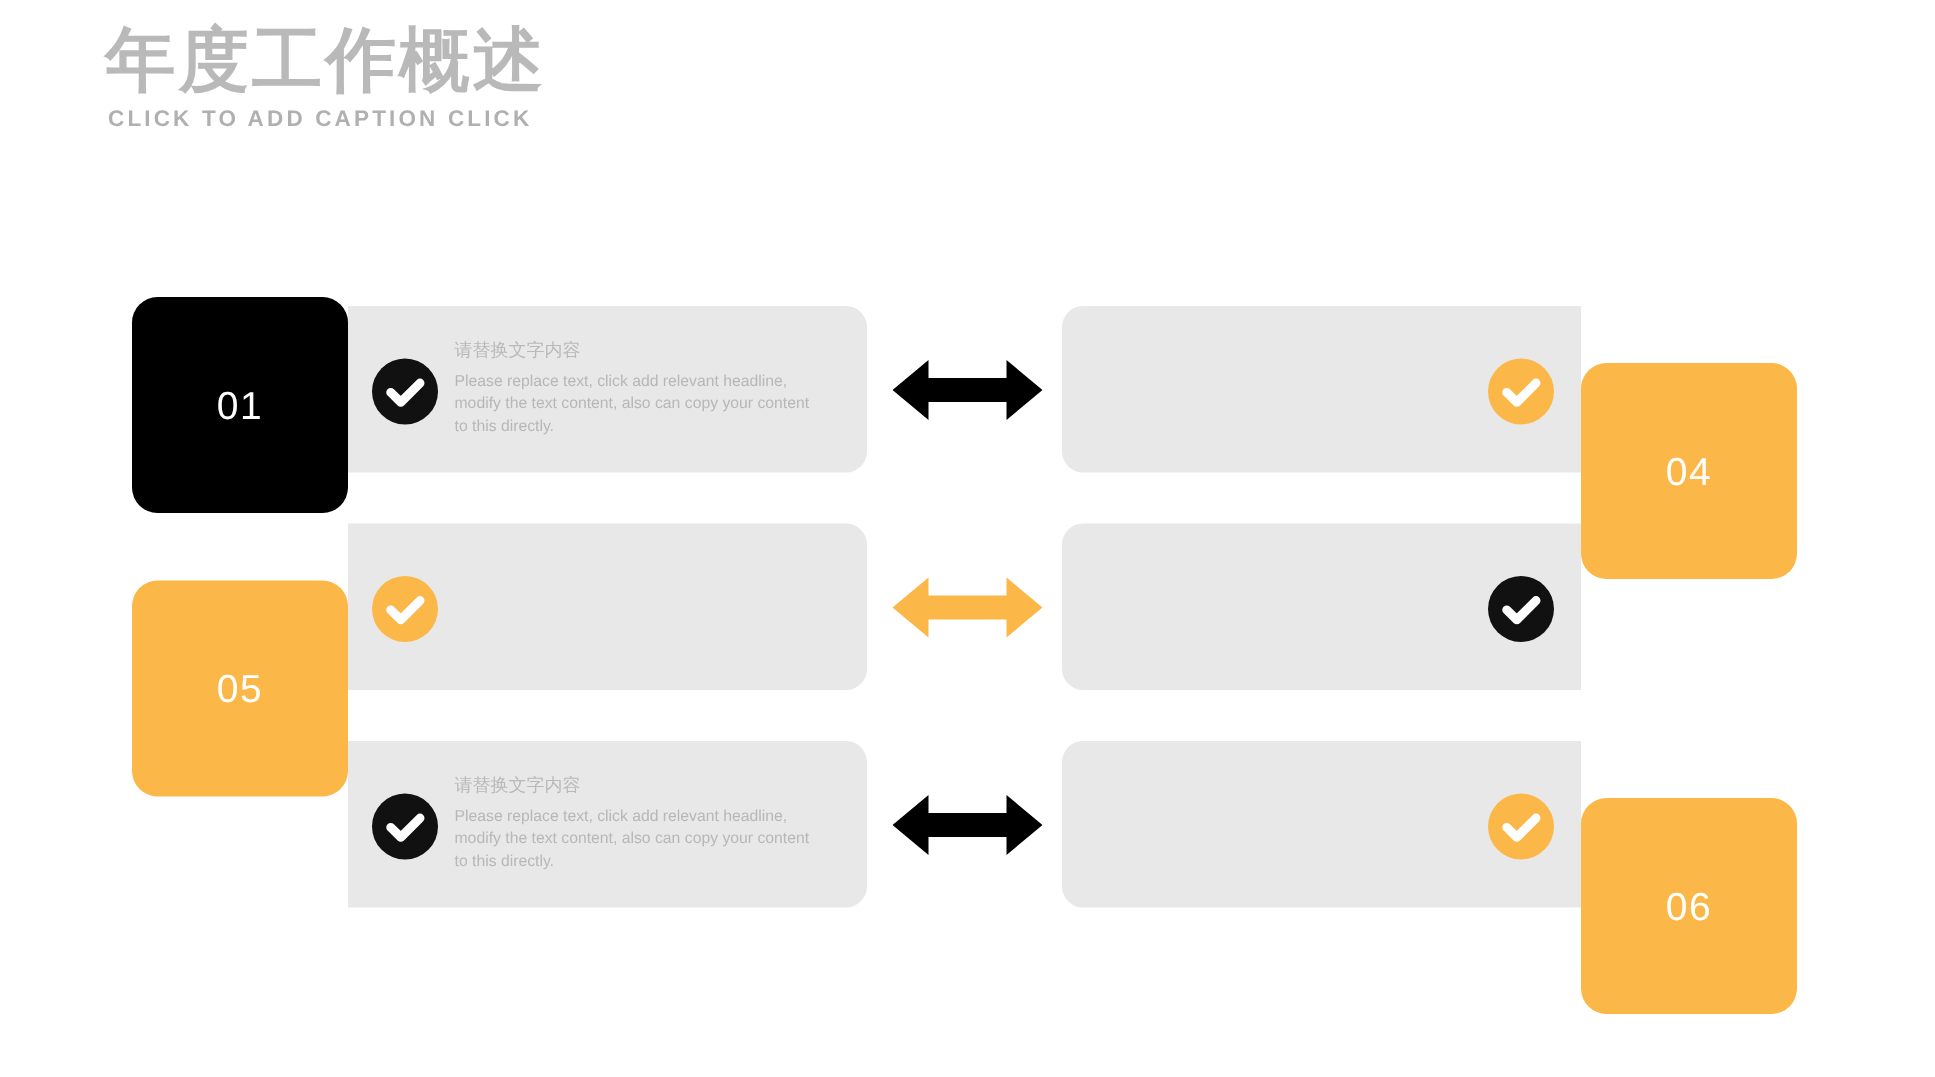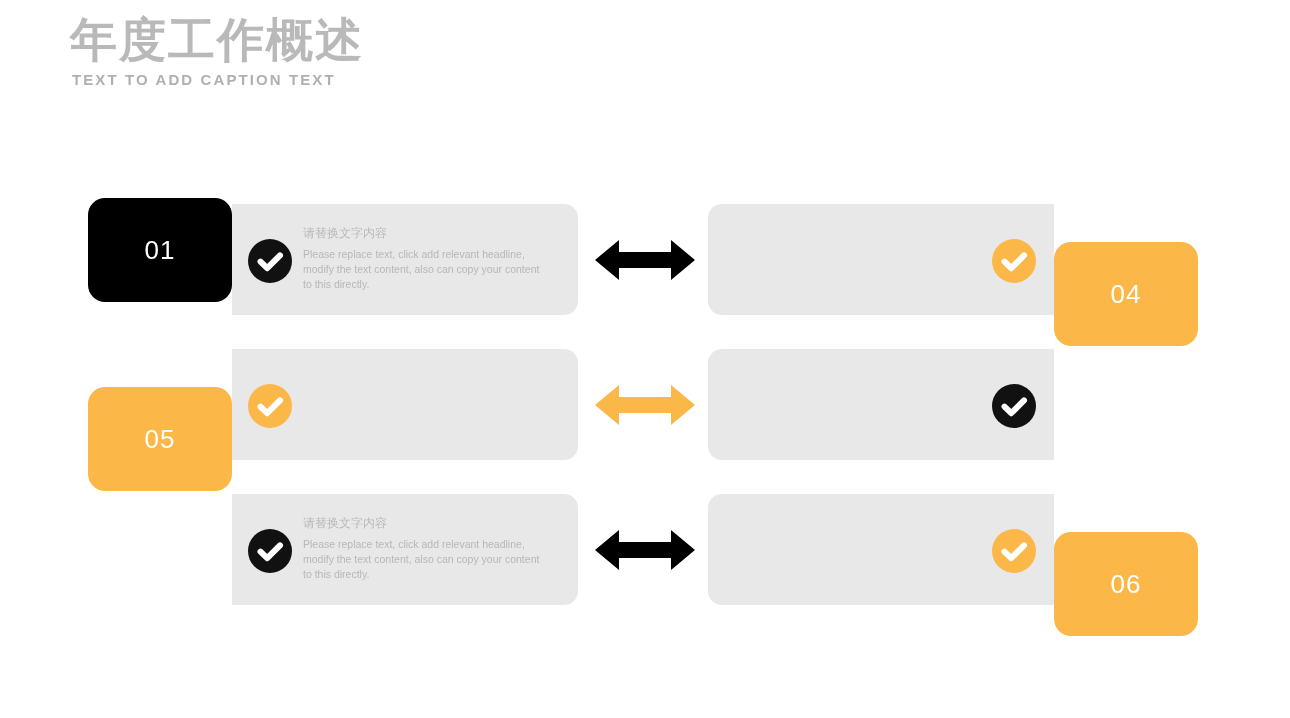--- a/index.html
+++ b/index.html
@@ -51,21 +51,21 @@
     position: relative;
     height: 124px;
     margin-bottom: 21px;
   }
 
   
   .num-box {
     position: absolute;
     top: 0;
     width: 144px;
-    height: 104px;
+    height: 144px;
     border-radius: 17px;
     display: flex;
     align-items: center;
     justify-content: center;
     color: #ffffff;
     font-size: 26px;
     letter-spacing: 1px;
   }
   .num-box.left  { left: 88px; }
   .num-box.right { left: 1054px; }
@@ -135,21 +135,21 @@
     width: 100px;
     height: 42px;
   }
   .arrow svg { display: block; }
 </style>
 </head>
 <body>
 
 <div class="header">
   <h1 class="slide-title">年度工作概述</h1>
-  <div class="slide-subtitle">TEXT TO ADD CAPTION TEXT</div>
+  <div class="slide-subtitle">CLICK TO ADD CAPTION CLICK</div>
 </div>
 
 <div class="rows">
 
   <div class="row">
     <div class="num-box left dark">
       <span>01</span>
     </div>
     <div class="panel left"></div>
     <div class="check left dark">

